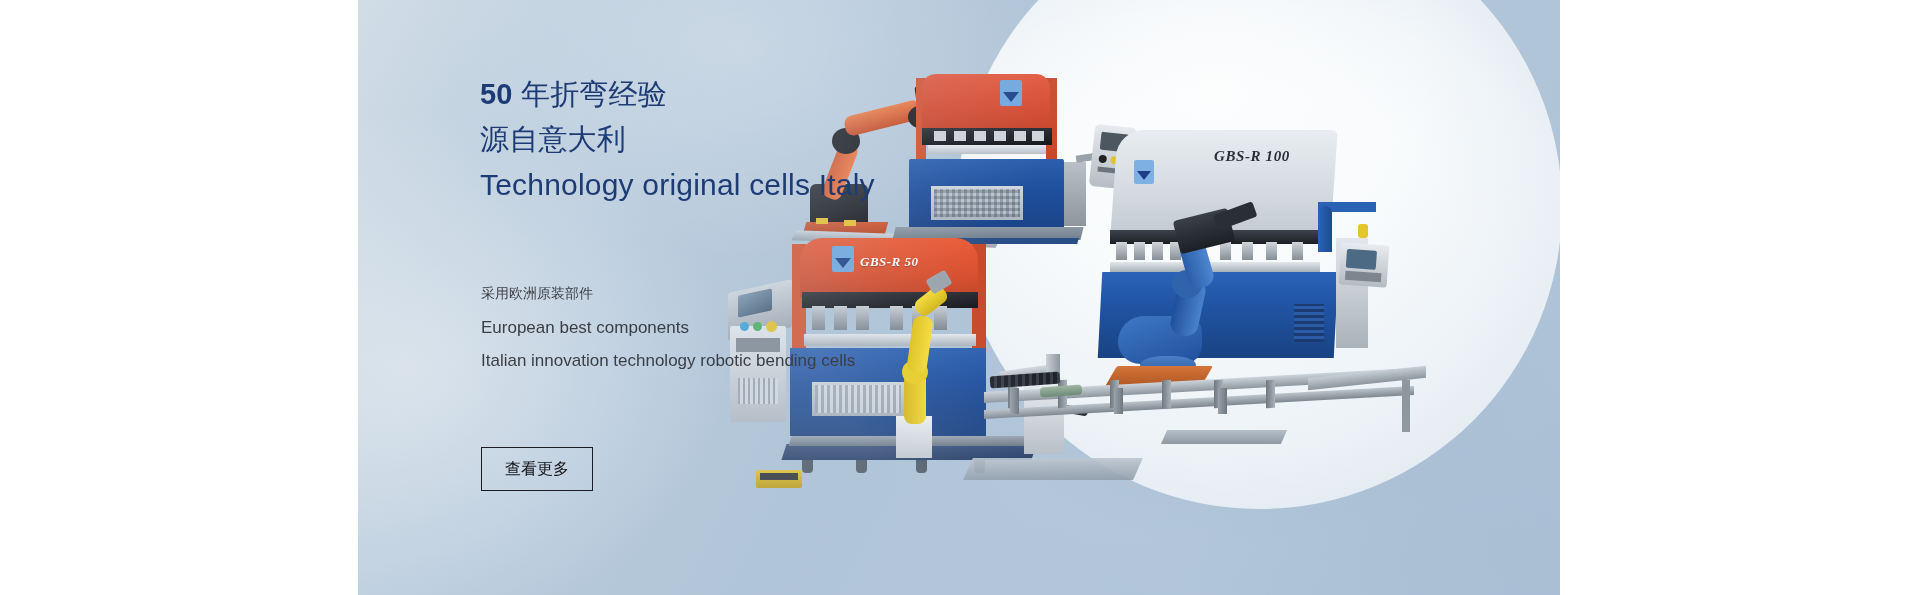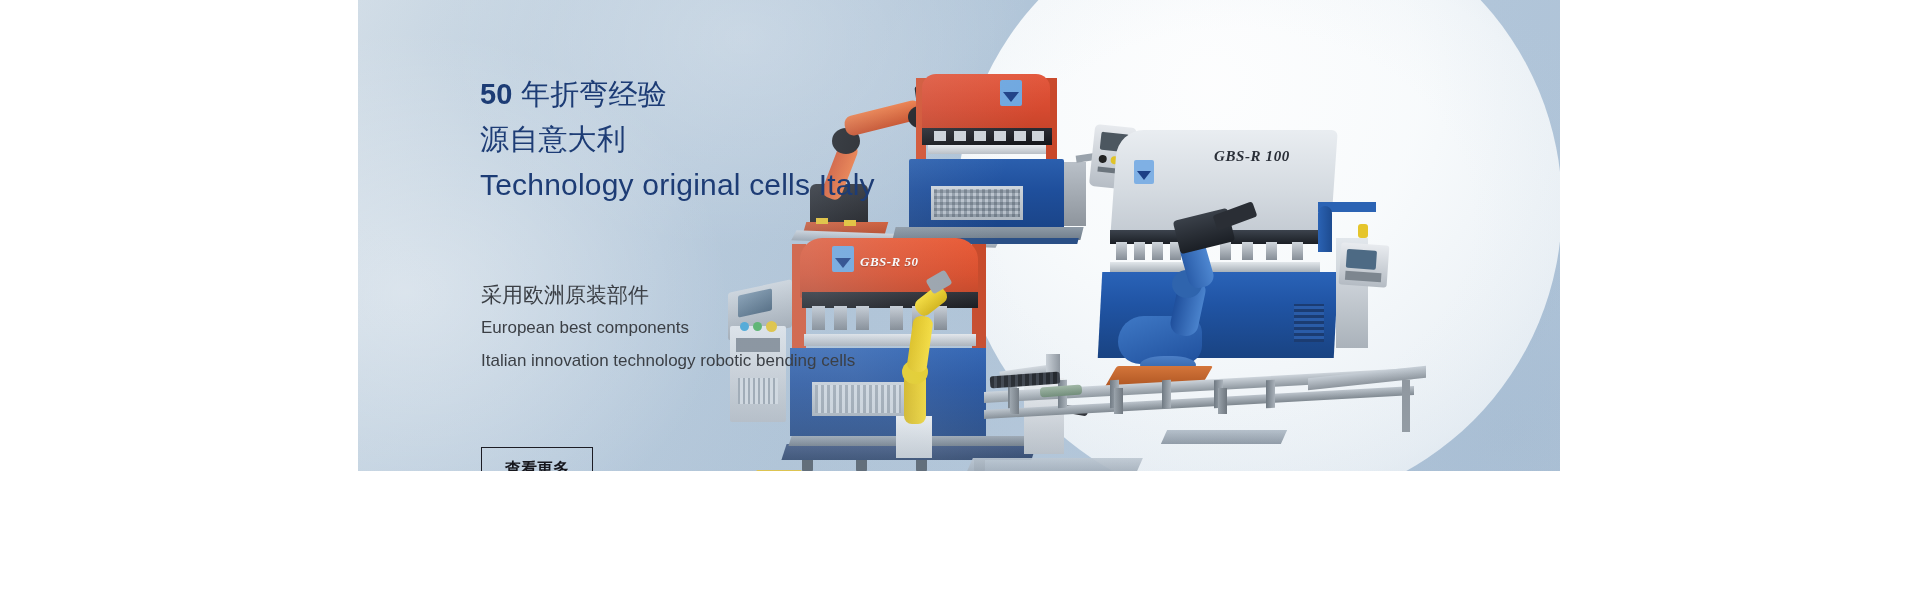--- a/index.html
+++ b/index.html
@@ -6,21 +6,21 @@
   body{
     width:1920px;height:595px;
     background:#ffffff;
     font-family:"Liberation Sans","DejaVu Sans",sans-serif;
     overflow:hidden;
   }
 
   #banner{
     position:absolute;
     left:358px; top:0;
-    width:1202px; height:471px;
+    width:1202px; height:595px;
     overflow:hidden;
     background:
       linear-gradient(118deg,
         #d8e2ea 0%,
         #c3d3e1 14%,
         #b7cadc 30%,
         #aec3d7 46%,
         #b0c4d8 62%,
         #aec3d8 78%,
         #a9bfd5 100%);
@@ -58,34 +58,33 @@
   .headline .bold50{font-weight:bold;}
   #h-block{position:absolute; top:72px; left:0;}
 
   #sub-block{position:absolute; top:278px; left:1px;}
   .subline{
     color:#3b3f45;
     font-size:17px;
     line-height:33px;
     white-space:nowrap;
   }
-  .subline.cn{font-size:21px;}
+  .subline.cn{font-size:14px;font-family:Liberation Mono, monospace;}
 
   #more-btn{
     position:absolute; top:447px; left:1px;
     width:112px; height:44px;
     border:1px solid #1c1c24;
     background:transparent;
     color:#16161c;
     font-size:16px;
     line-height:42px;
     text-align:center;
     cursor:pointer;
     box-sizing:border-box;
-    font-weight:bold;
   }
 
   
   #photos{position:absolute; left:0; top:0; width:1202px; height:595px;}
   .mach{position:absolute;}
 
   
   .blk{position:absolute;}
 
   

